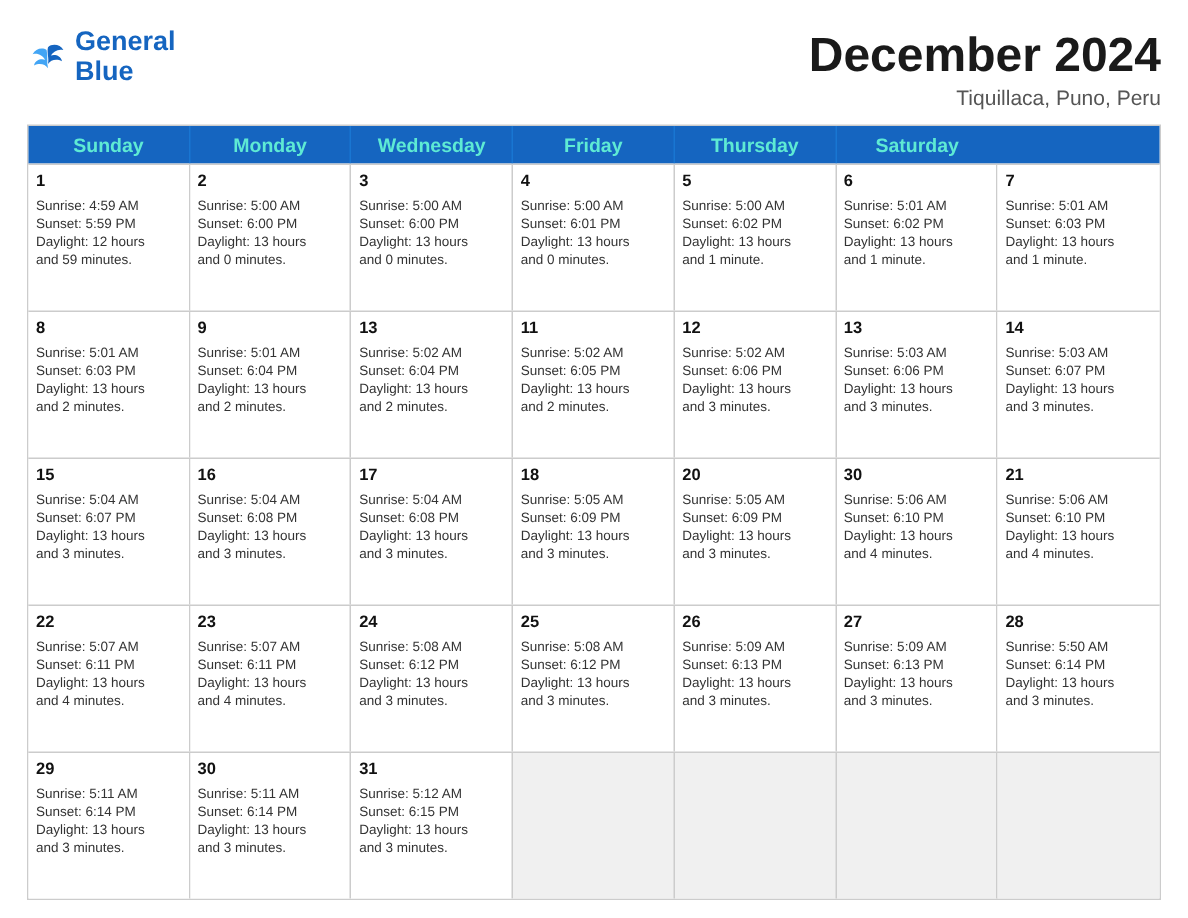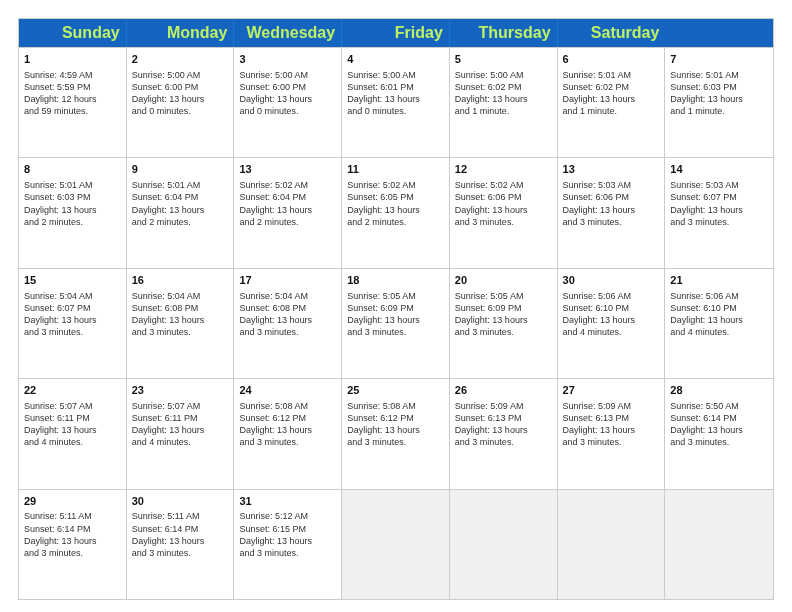--- a/index.html
+++ b/index.html
@@ -59,25 +59,25 @@
       display: flex;
       flex-direction: column;
       border: 1px solid #ccc;
     }
     .cal-header-row {
       display: grid;
       grid-template-columns: repeat(7, 1fr);
       background: #1565c0;
     }
     .cal-header-cell {
-      color: #bef264;
+      color: #5eead4;
       font-weight: bold;
-      font-size: 16px;
+      font-size: 13px;
       padding: 5px 6px;
-      text-align: right;
+      text-align: center;
       border-right: 1px solid #1976d2;
     }
     .cal-header-cell:last-child { border-right: none; }
     .cal-body {
       display: flex;
       flex-direction: column;
       flex: 1;
     }
     .cal-row {
       display: grid;
@@ -102,20 +102,36 @@
       color: #111;
       display: block;
       margin-bottom: 2px;
     }
     .cal-row:last-child .cal-cell { border-bottom: none; }
   </style>
 </head>
 <body>
 
 <div class="page">
+  <div class="header">
+    <div class="logo">
+      <svg class="logo-bird" viewBox="0 0 30 30">
+        <path d="M15 8 C18 5, 24 6, 26 10 C22 9, 19 11, 17 14 C20 13, 24 14, 25 18 C21 16, 17 17, 15 20 C16 16, 14 12, 15 8Z" fill="#1565c0"></path>
+        <path d="M14 10 C11 8, 6 9, 4 13 C8 12, 11 14, 13 17 C10 16, 6 17, 5 21 C9 19, 13 20, 15 23 C14 19, 15 14, 14 10Z" fill="#42a5f5"></path>
+      </svg>
+      <div class="logo-text">
+        <div><span>General</span></div>
+        <div><span>Blue</span></div>
+      </div>
+    </div>
+    <div class="title-block">
+      <div class="main-title">December 2024</div>
+      <div class="subtitle">Tiquillaca, Puno, Peru</div>
+    </div>
+  </div>
 
   <div class="calendar">
     <div class="cal-header-row" id="cal-header">
         <div class="cal-header-cell">Sunday</div>
         <div class="cal-header-cell">Monday</div>
         <div class="cal-header-cell">Wednesday</div>
         <div class="cal-header-cell">Friday</div>
         <div class="cal-header-cell">Thursday</div>
         <div class="cal-header-cell">Saturday</div>
       </div>

